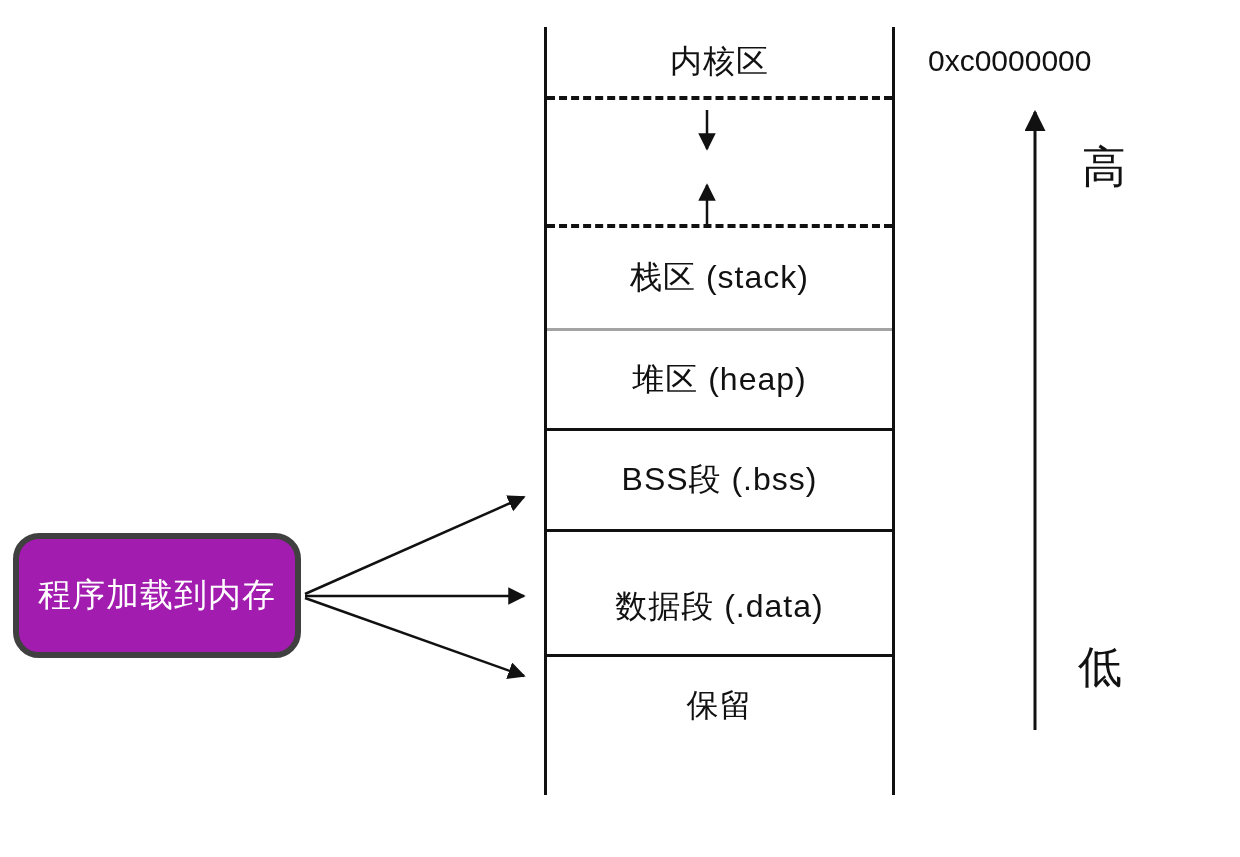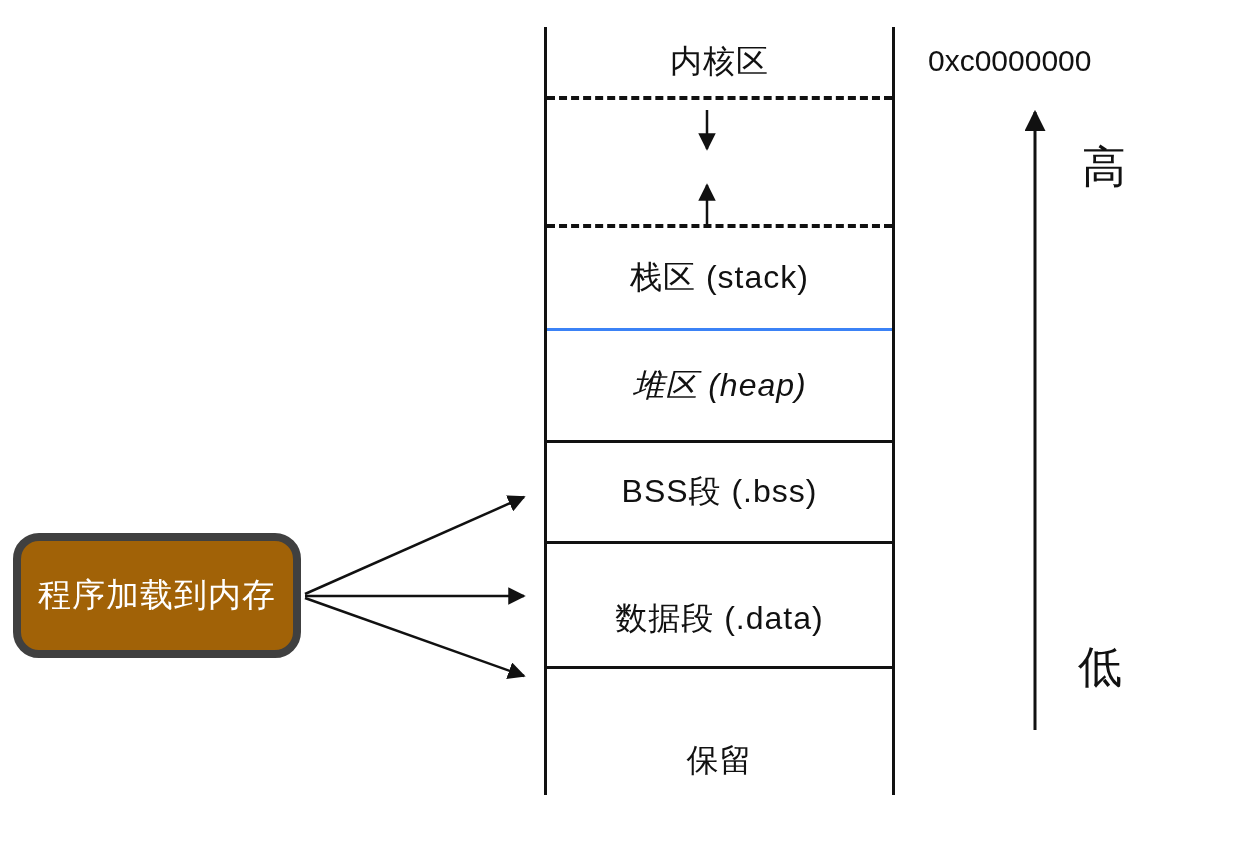--- a/index.html
+++ b/index.html
@@ -30,26 +30,26 @@
     box-sizing: border-box;
     display: flex;
     align-items: center;
     justify-content: center;
     font-size: 32px;
     letter-spacing: 1px;
     white-space: nowrap;
   }
   .row-kernel   { height: 73px;  border-bottom: 4px dashed #111; }
   .row-gap      { height: 128px; border-bottom: 4px dashed #111; }
-  .row-stack    { height: 103px; border-bottom: 3px solid #3b82f6; }
-  .row-heap     { height: 112px; border-bottom: 3px solid #111; font-style: italic; }
+  .row-stack    { height: 103px; border-bottom: 3px solid #a3a3a3; }
+  .row-heap     { height: 100px; border-bottom: 3px solid #111; }
   .row-bss      { height: 101px; border-bottom: 3px solid #111; }
   .row-data     { height: 97px;  border-bottom: 3px solid #111; margin-top: 28px; }
   .row-text     { height: 97px;  border-bottom: 3px solid #111; }
-  .row-reserved { height: 69px;  padding-top: 28px; margin-top: 43px; }
+  .row-reserved { height: 69px;  padding-top: 28px; }
 
   
   .addr {
     position: absolute;
     font-size: 30px;
     color: #111;
     white-space: nowrap;
   }
   .addr-top    { left: 928px; top: 44px; }
   .addr-bottom { left: 928px; top: 740px; }
@@ -64,22 +64,22 @@
   .side-low  { left: 1078px; top: 638px; }
 
   
   .loader-box {
     position: absolute;
     left: 13px;
     top: 533px;
     width: 288px;
     height: 125px;
     box-sizing: border-box;
-    background: #a16207;
-    border: 8px solid #404040;
+    background: #a21caf;
+    border: 6px solid #404040;
     border-radius: 26px;
     display: flex;
     align-items: center;
     justify-content: center;
     color: #ffffff;
     font-size: 33px;
     font-family: "Liberation Serif", serif;
     letter-spacing: 1px;
     white-space: nowrap;
   }

